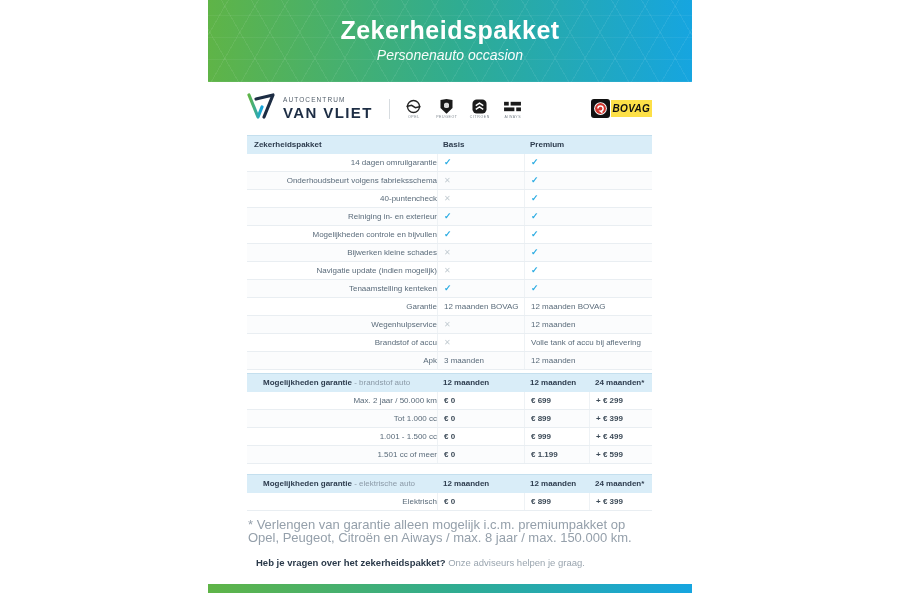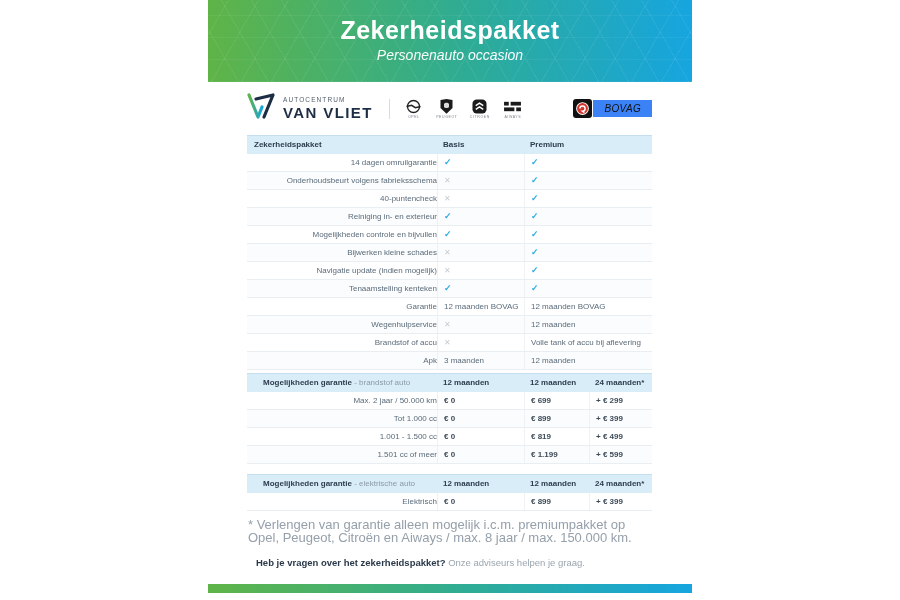--- a/index.html
+++ b/index.html
@@ -40,22 +40,22 @@
   .logo-sep{width:1px;height:20px;background:#d7dce0;margin:0 14px 0 16px;}
   .brands{display:flex;align-items:flex-start;gap:13px;}
   .brand{display:flex;flex-direction:column;align-items:center;width:20px;}
   .brand-caption{font-size:3.5px;letter-spacing:0.6px;color:#7a838c;margin-top:1px;}
   .bovag{margin-left:auto;display:flex;align-items:center;}
   .bovag-badge{
     width:19px;height:19px;background:#111111;border-radius:3px;
     display:flex;align-items:center;justify-content:center;margin-right:1px;
   }
   .bovag-wordmark{
-    background:#3b82f6;color:#111111;font-weight:normal;font-size:10px;
-    padding:3px 11px;letter-spacing:0.3px;font-style:italic;
+    background:#fde047;color:#111111;font-weight:bold;font-size:10px;
+    padding:3px 2px;letter-spacing:0.3px;font-style:italic;
   }
   
   .table{position:absolute;left:247px;width:405px;font-size:8px;color:#5a6b7a;}
   .t-header{
     display:flex;background:#d9edf8;height:18px;line-height:18px;
     color:#2d3c4e;font-weight:bold;border-top:1px solid #c4dfee;
   }
   .t-header .light{font-weight:normal;color:#8b9aa7;}
   .t-row{display:flex;height:17px;line-height:17px;border-bottom:1px solid #e9eef2;background:#ffffff;}
   .t-row:nth-child(even){background:#fbfcfd;}
@@ -249,21 +249,21 @@
       </div>
       <div class="t-row">
         <div class="c p1 pr-label">Tot 1.000 cc</div>
         <div class="c p2 price">€ 0</div>
         <div class="c p3 price">€ 899</div>
         <div class="c p4 price">+ € 399</div>
       </div>
       <div class="t-row">
         <div class="c p1 pr-label">1.001 - 1.500 cc</div>
         <div class="c p2 price">€ 0</div>
-        <div class="c p3 price">€ 819</div>
+        <div class="c p3 price">€ 999</div>
         <div class="c p4 price">+ € 499</div>
       </div>
       <div class="t-row">
         <div class="c p1 pr-label">1.501 cc of meer</div>
         <div class="c p2 price">€ 0</div>
         <div class="c p3 price">€ 1.199</div>
         <div class="c p4 price">+ € 599</div>
       </div>
     </div>
 </div>

